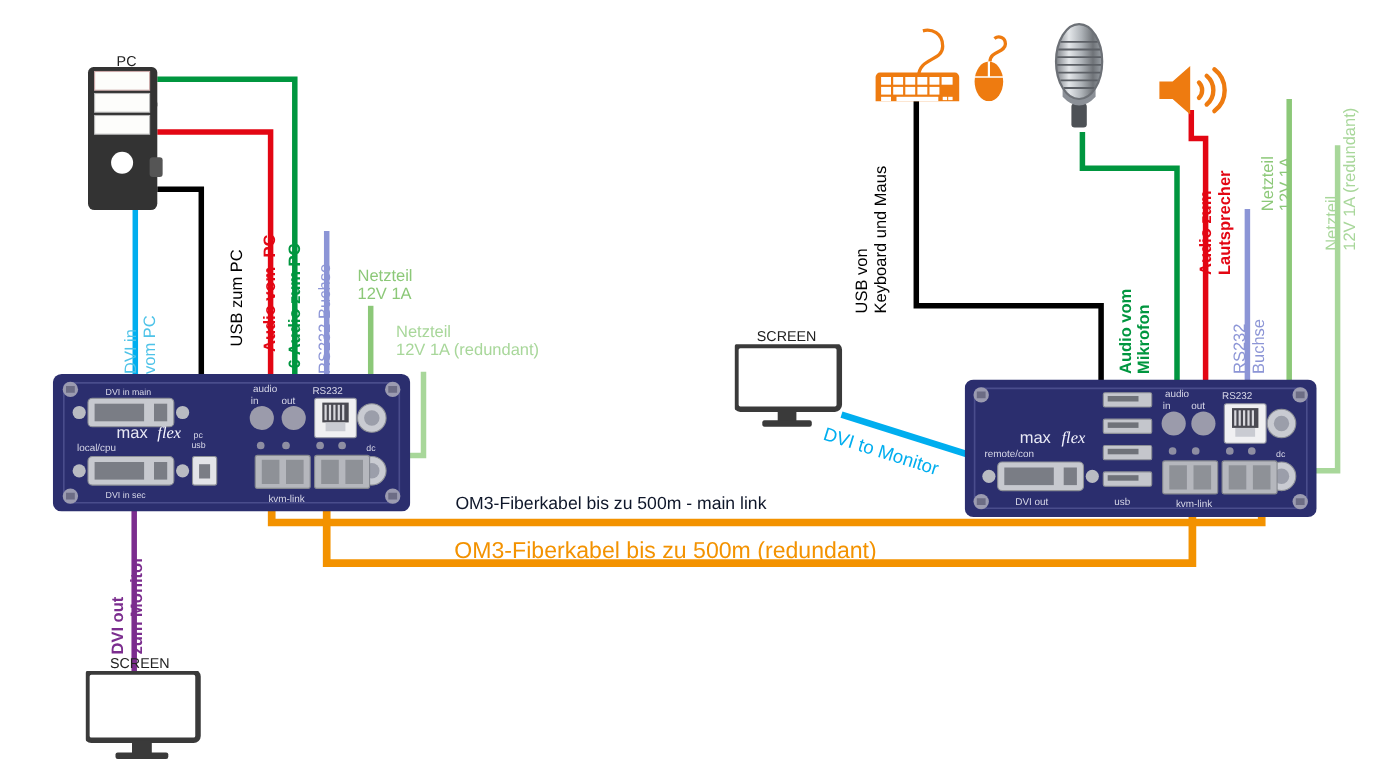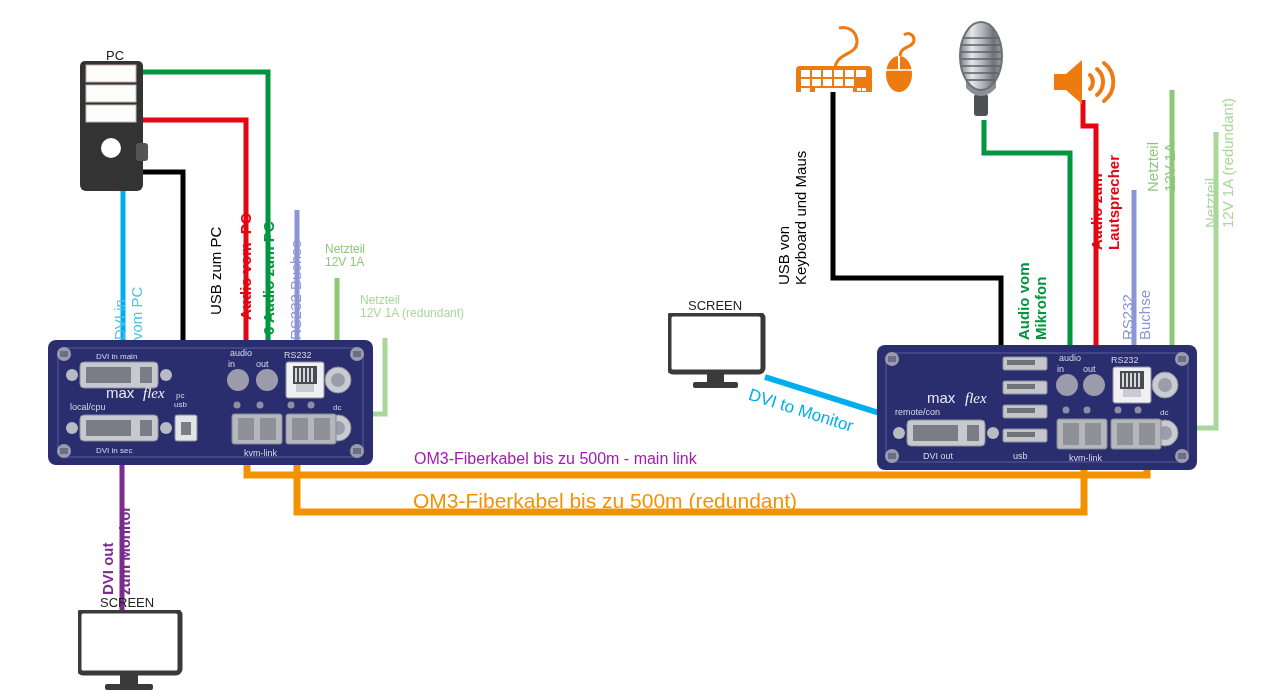--- a/index.html
+++ b/index.html
@@ -1,19 +1,19 @@
 <!DOCTYPE html>
 <html><head>
 <meta charset="utf-8">
 <title>KVM Extender Diagram</title>
 <style>
   html,body{margin:0;padding:0;background:#ffffff;}
   body{font-family:"Liberation Sans",sans-serif;}
   #stage{position:relative;width:1270px;height:697px;background:#fff;overflow:hidden;}
-  .lbl{position:absolute;white-space:pre;line-height:1.12;font-size:12px;}
+  .lbl{position:absolute;white-space:pre;line-height:1.12;font-size:15px;}
   .vlbl{position:absolute;white-space:pre;line-height:1.12;font-size:15px;
         transform-origin:0 0;transform:rotate(-90deg);}
   .bold{font-weight:bold;}
   .wire{position:absolute;}
   svg{display:block;}
   .panel{position:absolute;}
   .scr-lbl{position:absolute;font-size:13px;color:#222;}
 </style>
 </head>
 <body>
@@ -350,16 +350,16 @@
   <div class="vlbl" style="left:1120px;top:340px;color:#8C95D6;">RS232
 Buchse</div>
   <div class="vlbl" style="left:1145px;top:192px;color:#8CC878;">Netzteil
 12V 1A</div>
   <div class="vlbl" style="left:1203px;top:228px;color:#A8D79A;">Netzteil
 12V 1A (redundant)</div>
 
   <div style="position:absolute;left:752px;top:385px;font-size:17px;color:#00AEEF;
               transform-origin:0 0;transform:rotate(17.5deg);white-space:nowrap;">DVI to Monitor</div>
 
-  <div class="lbl" style="left:414px;top:450px;color:#a21caf;font-size:16px;">OM3-Fiberkabel bis zu 500m - main link</div>
+  <div class="lbl" style="left:414px;top:450px;color:#0f172a;font-size:16px;">OM3-Fiberkabel bis zu 500m - main link</div>
   <div class="lbl" style="left:413px;top:489px;color:#F39200;font-size:21px;">OM3-Fiberkabel bis zu 500m (redundant)</div>
 
 </div>
 
 </body></html>

